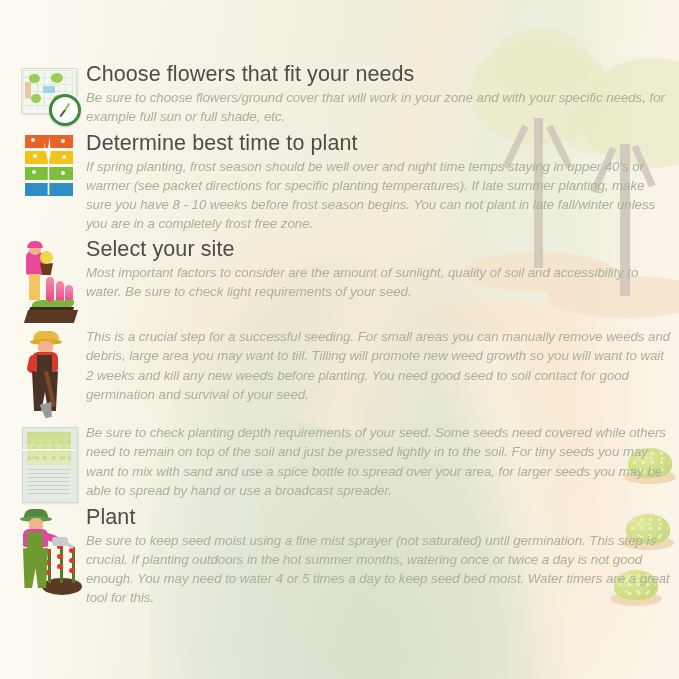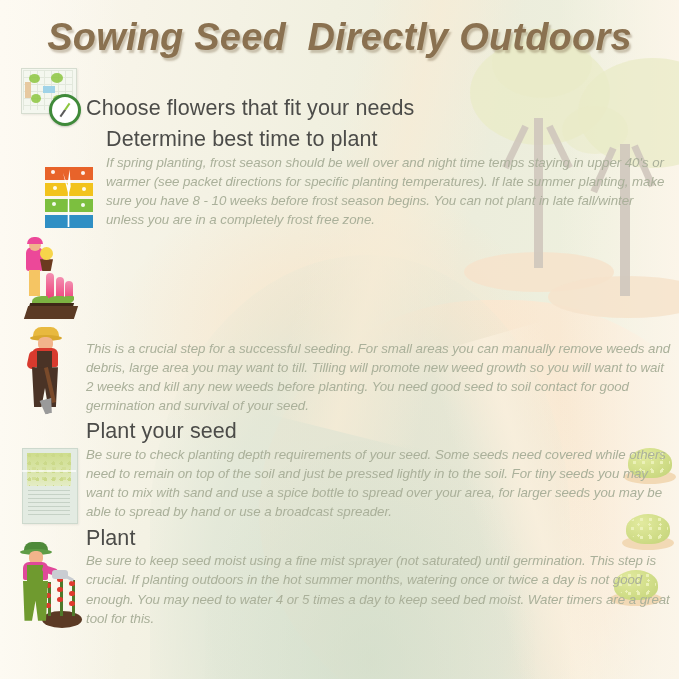--- a/index.html
+++ b/index.html
@@ -170,21 +170,21 @@
   }
 
   .sections {
     position: absolute;
     left: 0; top: 62px;
     right: 0;
   }
   .section {
     position: relative;
     display: flex;
-    align-items: flex-end;
+    align-items: flex-start;
     padding-left: 12px;
   }
   .icon-col {
     width: 74px;
     flex: 0 0 74px;
     display: flex;
     justify-content: center;
     padding-top: 4px;
   }
   .text-col {
@@ -394,21 +394,20 @@
     <div class="pot"></div>
     <div class="mound"></div>
     <div class="dots"></div>
   </div>
   <div class="bush" style="left:614px; top:562px; width:52px; height:46px;">
     <div class="pot"></div>
     <div class="mound"></div>
     <div class="dots"></div>
   </div>
 
-  <div class="title">Sowing Seed  Directly Outdoors</div>
 
   <div class="sections">
 
     <div class="section" style="margin-bottom:5px;">
       <div class="icon-col">
         <div class="icon-art ic-plan">
           <div class="paper"></div>
           <div class="grid"></div>
           <div class="blob" style="left:10px; top:8px; width:11px; height:9px;"></div>
           <div class="blob" style="left:32px; top:7px; width:12px; height:10px;"></div>
@@ -416,24 +415,25 @@
           <div class="blob" style="left:34px; top:29px; width:11px; height:9px;"></div>
           <div class="rect" style="left:24px; top:20px; width:12px; height:7px;"></div>
           <div class="rect2" style="left:6px; top:16px; width:6px; height:16px;"></div>
           <div class="compass">
             <div class="needle"></div>
           </div>
         </div>
       </div>
       <div class="text-col">
         <h2 class="sec-head">Choose flowers that fit your needs</h2>
+        <p class="sec-body">Be sure to choose flowers/ground cover  that will work in your zone and with your specific needs, for example full sun or full shade, etc.</p>
       </div>
     </div>
 
-    <div class="section" style="margin-bottom:4px;margin-left:20px;">
+    <div class="section" style="margin-bottom:4px;">
       <div class="icon-col">
         <div class="icon-art ic-seasons">
           <div class="bar b1"></div>
           <div class="bar b2"></div>
           <div class="bar b3"></div>
           <div class="bar b4"></div>
           <div class="tree-w"></div>
           <div class="leafdot" style="left:6px;  top:3px;"></div>
           <div class="leafdot" style="left:36px; top:4px;"></div>
           <div class="leafdot" style="left:8px;  top:19px;"></div>
@@ -460,20 +460,24 @@
           <div class="spike" style="left:26px; top:36px; height:26px;"></div>
           <div class="spike" style="left:36px; top:40px; height:24px;"></div>
           <div class="spike" style="left:45px; top:44px; height:20px;"></div>
           <div class="leaf" style="left:12px; bottom:14px; width:16px; height:9px;"></div>
           <div class="leaf" style="left:26px; bottom:13px; width:18px; height:10px;"></div>
           <div class="leaf" style="left:40px; bottom:15px; width:14px; height:8px;"></div>
           <div class="soil"></div>
           <div class="tray"></div>
         </div>
       </div>
+      <div class="text-col">
+        <h2 class="sec-head">Select your site</h2>
+        <p class="sec-body">Most important factors to consider are the amount of sunlight, quality of soil and accessibility to water. Be sure to check light  requirements of your seed.</p>
+      </div>
     </div>
 
     <div class="section" style="margin-bottom:4px;">
       <div class="icon-col">
         <div class="icon-art ic-digger">
           <div class="hat"></div>
           <div class="brim"></div>
           <div class="face"></div>
           <div class="shirt"></div>
           <div class="arm"></div>
@@ -491,21 +495,20 @@
     <div class="section" style="margin-bottom:4px;">
       <div class="icon-col">
         <div class="icon-art ic-packet">
           <div class="env"></div>
           <div class="photo"></div>
           <div class="fold"></div>
           <div class="lines"></div>
         </div>
       </div>
       <div class="text-col">
-        <h2 class="sec-head">Plant your seed</h2>
         <p class="sec-body">Be sure to check planting depth requirements of  your seed.  Some seeds need covered while others need to remain on top of the soil and just be pressed lightly in to the  soil. For tiny seeds you may want to mix with sand and use a spice bottle to spread over your area, for larger seeds you may be able to spread by hand or use a broadcast spreader.</p>
       </div>
     </div>
 
     <div class="section">
       <div class="icon-col">
         <div class="icon-art ic-water">
           <div class="bed"></div>
           <div class="stalk" style="left:32px; height:34px;"></div>
           <div class="stalk" style="left:44px; height:40px;"></div>

